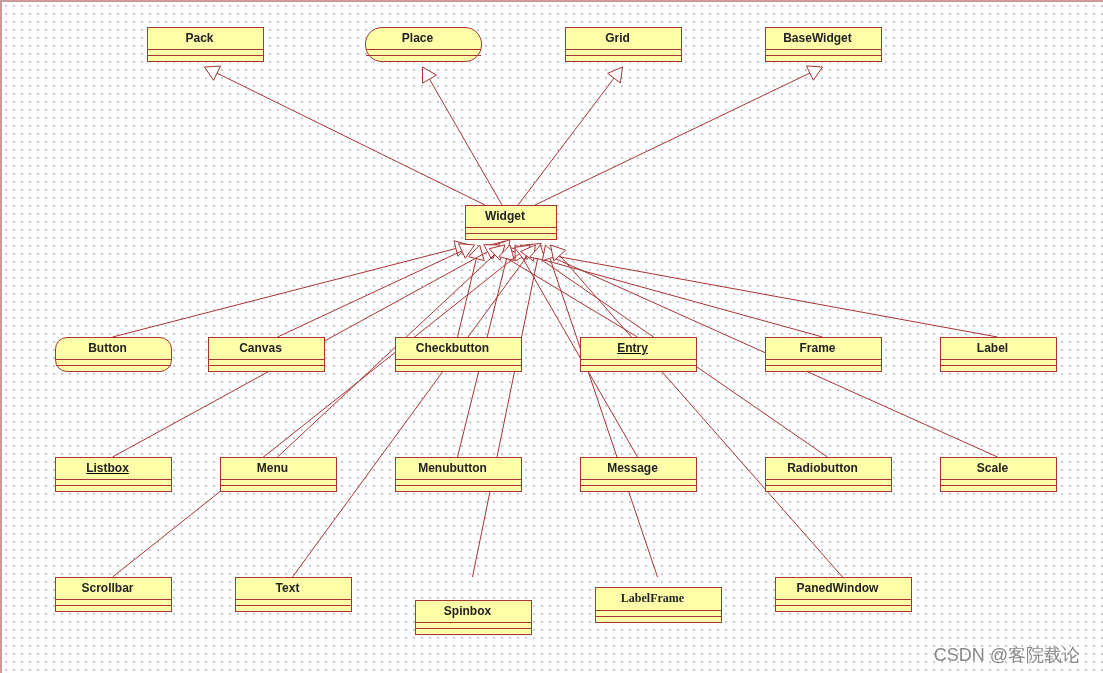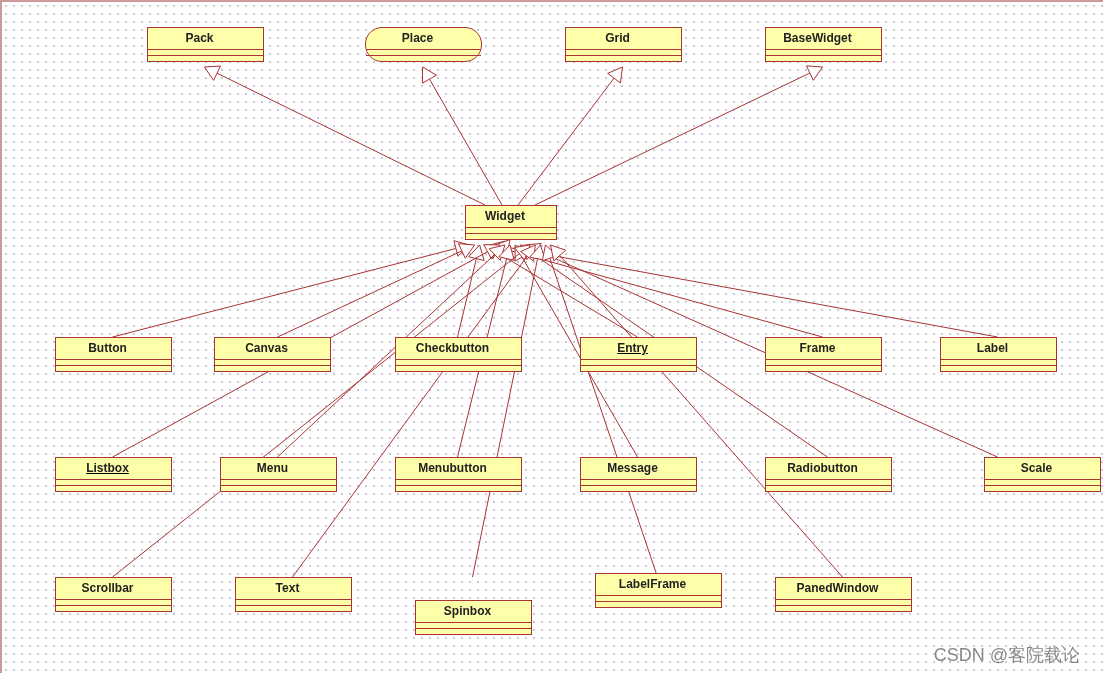--- a/index.html
+++ b/index.html
@@ -79,26 +79,26 @@
       <div class="cls" style="left: 563px; top: 25px; width: 115px;">
         <div class="head">Grid</div>
         <div class="comp1"></div>
         <div class="comp2"></div>
       </div>
       <div class="cls" style="left: 763px; top: 25px; width: 115px;">
         <div class="head">BaseWidget</div>
         <div class="comp1"></div>
         <div class="comp2"></div>
       </div>
-      <div class="cls" style="left: 53px; top: 335px; width: 115px;">
+      <div class="cls" style="left: 53px; top: 335px; width: 115px; border-radius: 12px;">
         <div class="head">Button</div>
         <div class="comp1"></div>
         <div class="comp2"></div>
       </div>
-      <div class="cls" style="left: 212px; top: 335px; width: 115px;">
+      <div class="cls" style="left: 206px; top: 335px; width: 115px;">
         <div class="head">Canvas</div>
         <div class="comp1"></div>
         <div class="comp2"></div>
       </div>
       <div class="cls" style="left: 393px; top: 335px; width: 125px;">
         <div class="head">Checkbutton</div>
         <div class="comp1"></div>
         <div class="comp2"></div>
       </div>
       <div class="cls" style="left: 578px; top: 335px; width: 115px; text-decoration: underline;">
@@ -134,41 +134,41 @@
       <div class="cls" style="left: 578px; top: 455px; width: 115px;">
         <div class="head">Message</div>
         <div class="comp1"></div>
         <div class="comp2"></div>
       </div>
       <div class="cls" style="left: 763px; top: 455px; width: 125px;">
         <div class="head">Radiobutton</div>
         <div class="comp1"></div>
         <div class="comp2"></div>
       </div>
-      <div class="cls" style="left: 938px; top: 455px; width: 115px; margin-left: 44px;">
+      <div class="cls" style="left: 938px; top: 455px; width: 115px;">
         <div class="head">Scale</div>
         <div class="comp1"></div>
         <div class="comp2"></div>
       </div>
       <div class="cls" style="left: 53px; top: 575px; width: 115px;">
         <div class="head">Scrollbar</div>
         <div class="comp1"></div>
         <div class="comp2"></div>
       </div>
       <div class="cls" style="left: 233px; top: 575px; width: 115px;">
         <div class="head">Text</div>
         <div class="comp1"></div>
         <div class="comp2"></div>
       </div>
       <div class="cls" style="left: 413px; top: 598px; width: 115px;">
         <div class="head">Spinbox</div>
         <div class="comp1"></div>
         <div class="comp2"></div>
       </div>
-      <div class="cls" style="left: 593px; top: 571px; width: 125px;">
+      <div class="cls" style="left: 593px; top: 585px; width: 125px; font-family: Liberation Serif, serif;">
         <div class="head">LabelFrame</div>
         <div class="comp1"></div>
         <div class="comp2"></div>
       </div>
       <div class="cls" style="left: 773px; top: 575px; width: 135px;">
         <div class="head">PanedWindow</div>
         <div class="comp1"></div>
         <div class="comp2"></div>
       </div>
     </div>

